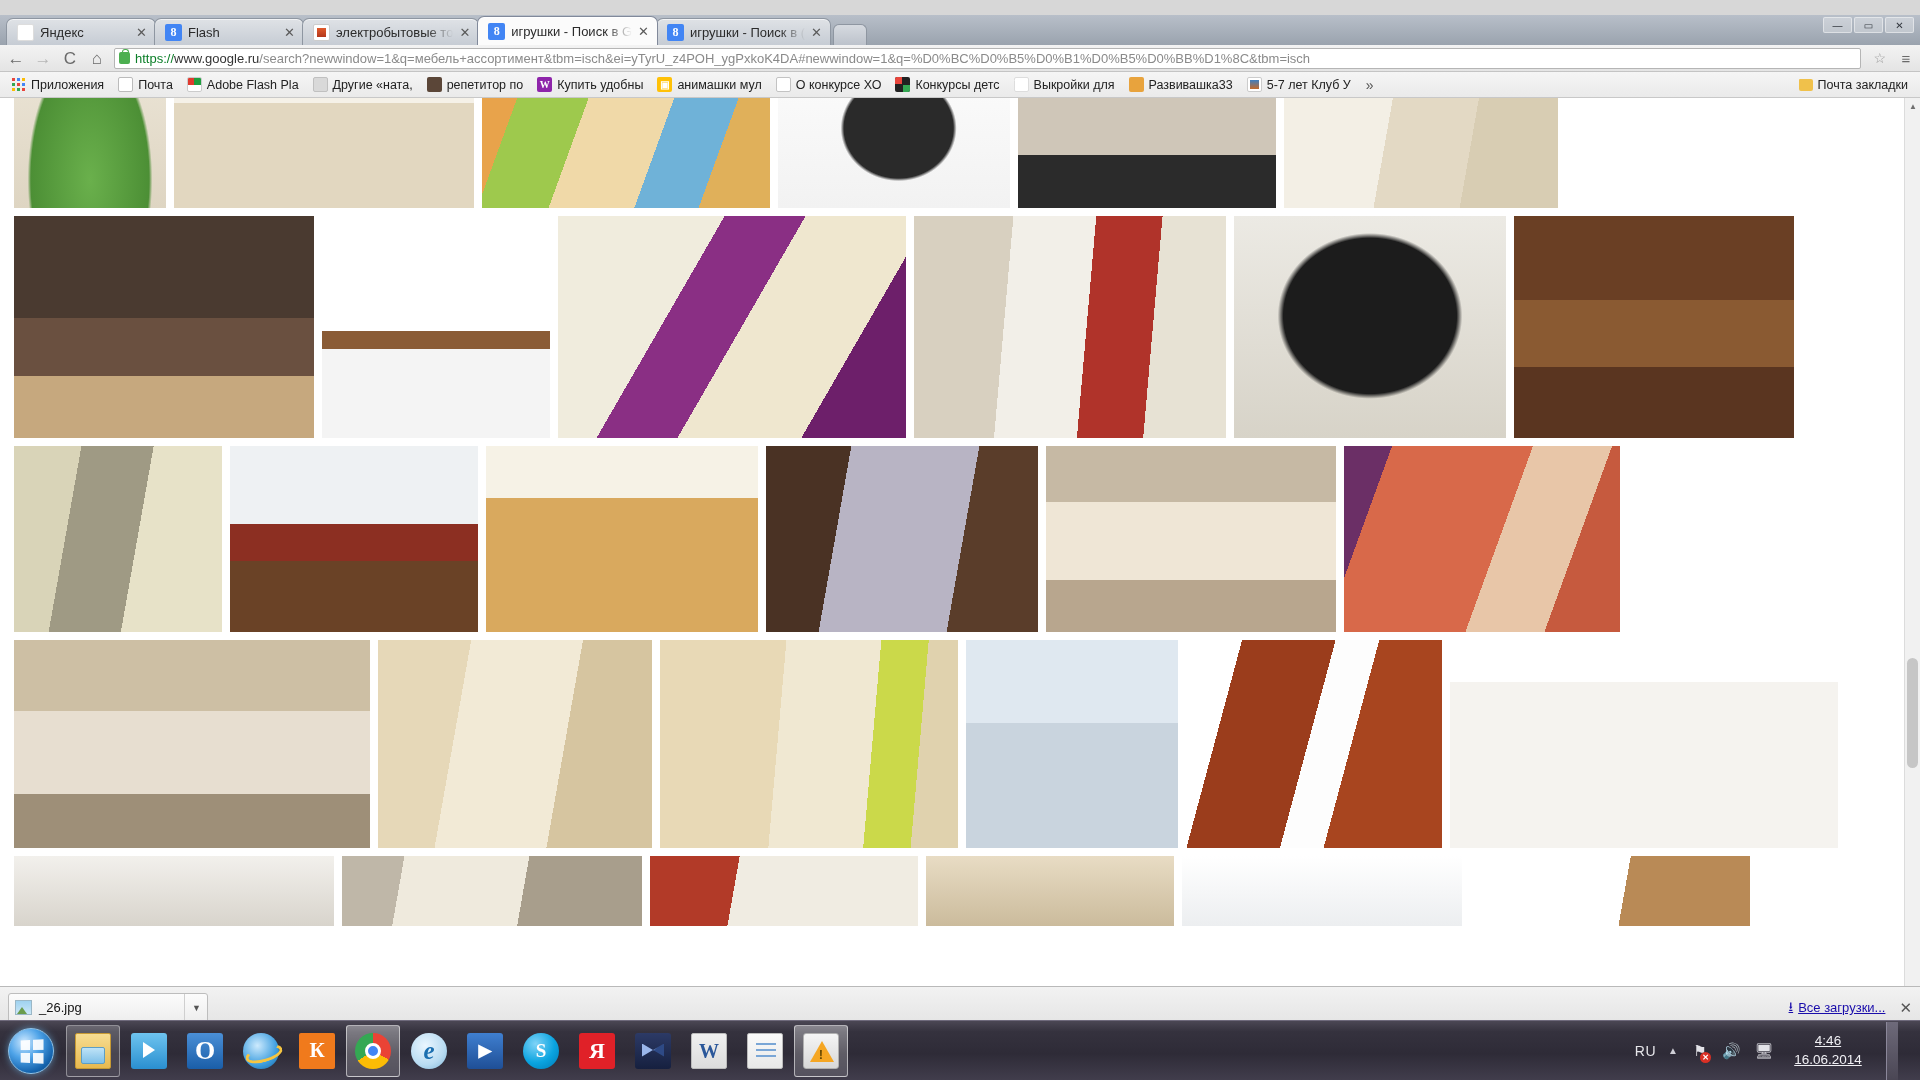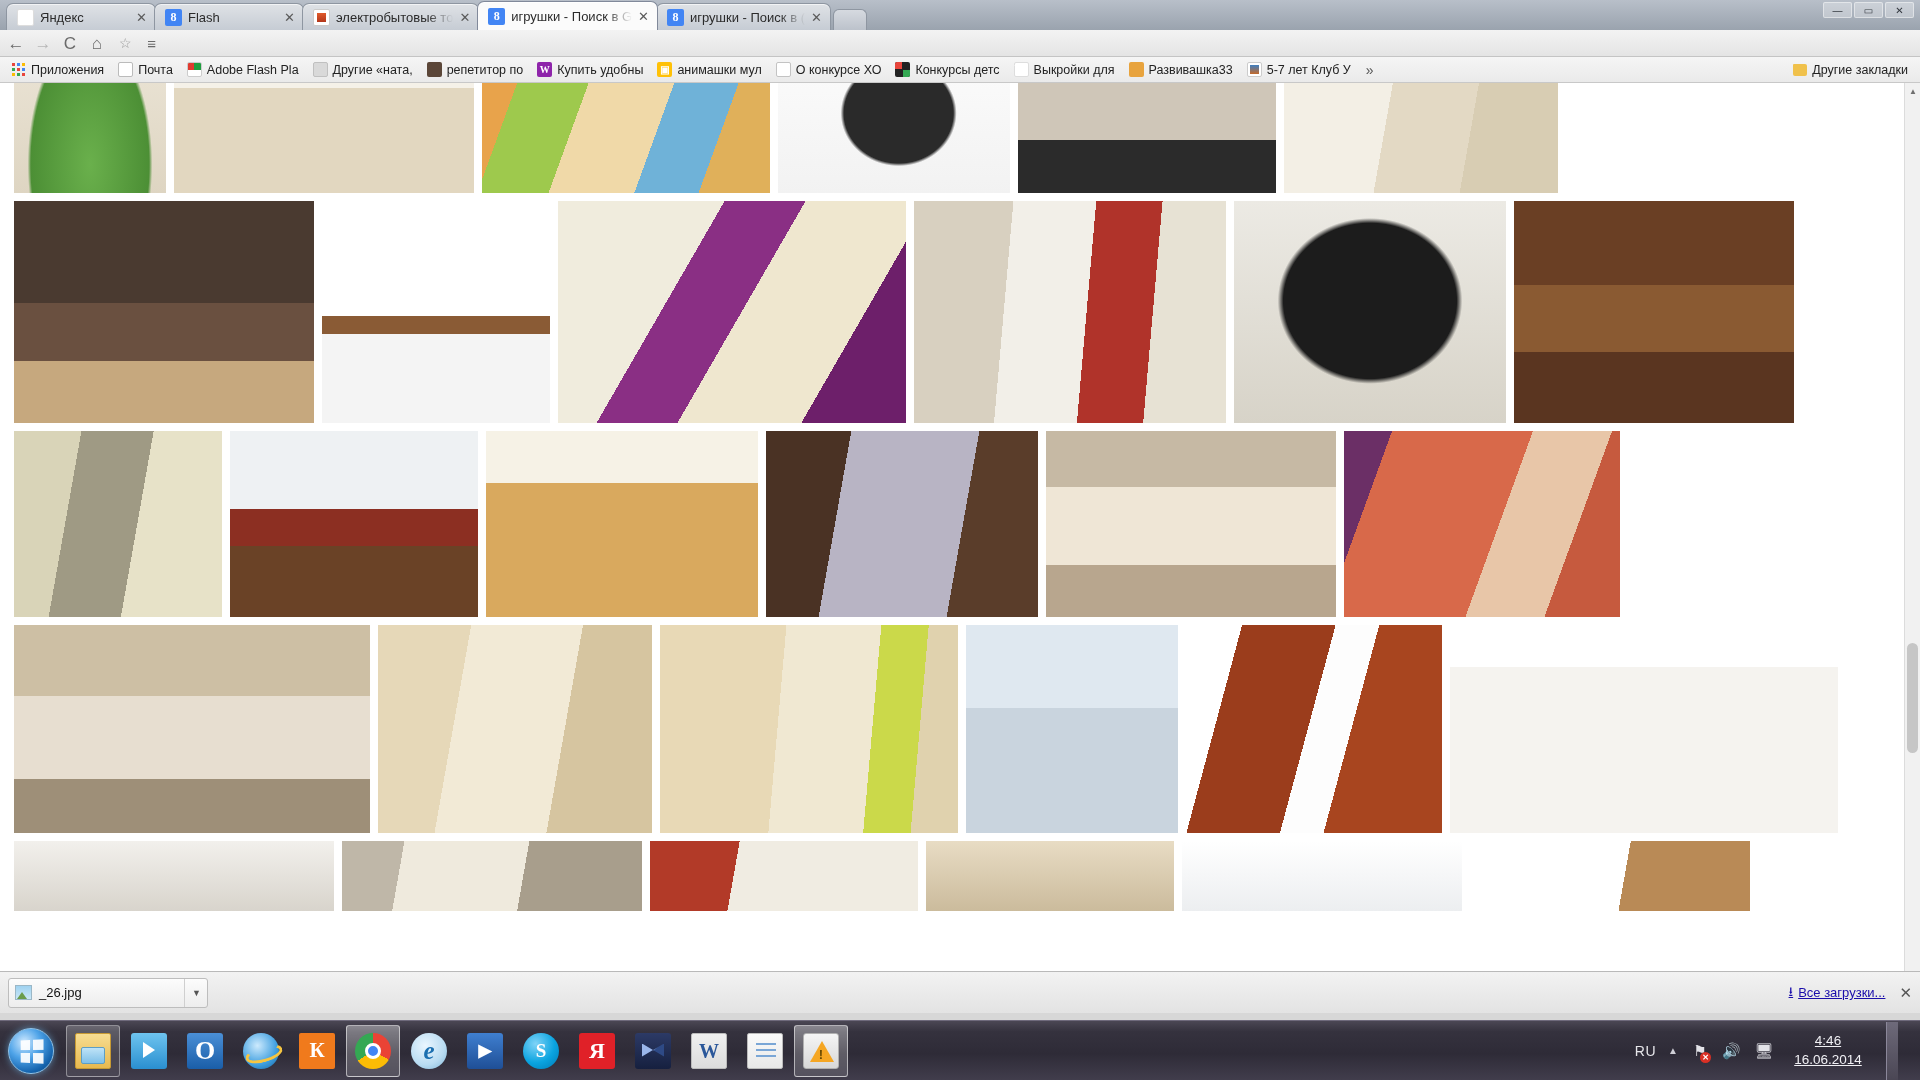--- a/index.html
+++ b/index.html
@@ -4,21 +4,21 @@
 <style>
   * { box-sizing: border-box; margin: 0; padding: 0; }
   html, body {
     width: 1920px; height: 1080px;
     overflow: hidden;
     font-family: "Liberation Sans", sans-serif;
     background: #d7d7d7;
   }
 
   
-  .browser { width: 1920px; height: 736px; position: relative; background:#c2410c; }
+  .browser { width: 1920px; height: 736px; position: relative; background:#c2410c;margin-top:15px; }
 
   
   .tabstrip {
     height: 30px;
     background: linear-gradient(#b8bfc9, #9aa3ae);
     position: relative;
     display: flex;
     align-items: flex-end;
     padding-left: 6px;
   }
@@ -291,20 +291,26 @@
       <div class="winbtn">▭</div>
       <div class="winbtn">✕</div>
     </div>
   </div>
 
   <div class="toolbar">
     <span class="navicon">←</span>
     <span class="navicon dim">→</span>
     <span class="navicon">C</span>
     <span class="navicon">⌂</span>
+    <div class="omnibox">
+      <span class="lock"></span>
+      <span class="url-scheme">https://</span>
+      <span class="url-dark">www.google.ru</span>
+      <span class="url-dim">/search?newwindow=1&amp;q=мебель+ассортимент&amp;tbm=isch&amp;ei=yTyrU_z4POH_ygPxkoK4DA#newwindow=1&amp;q=%D0%BC%D0%B5%D0%B1%D0%B5%D0%BB%D1%8C&amp;tbm=isch</span>
+    </div>
     <span class="star">☆</span>
     <span class="menu-ico">≡</span>
   </div>
 
   <div class="bookmarks">
     <div class="bm">
       <span class="bmico ico-apps">
         <i style="left:1px;top:1px;background:#e8453c"></i>
           <i style="left:6px;top:1px;background:#4285f4"></i>
           <i style="left:11px;top:1px;background:#fbbc05"></i>
@@ -357,21 +363,21 @@
       <span class="bmico ico-razv"></span>
       <span>Развивашка33 </span>
     </div>
     <div class="bm">
       <span class="bmico ico-club"></span>
       <span>5-7 лет  Клуб У</span>
     </div>
     <div class="bm-overflow">»</div>
     <div class="bm-other">
       <span class="foldericon"></span>
-      <span>Другие закладки</span>
+      <span>Почта закладки</span>
     </div>
   </div>
 
   <div class="content">
     <div class="grid-scroll">
 
       <div class="imgrow" style="margin-top:-80px;">
         <div class="cell">
           <div class="ph" style="width:152px;height:190px;background:
             radial-gradient(ellipse at 50% 85%, #6ab04c 0%, #4c8f35 55%, transparent 58%),

